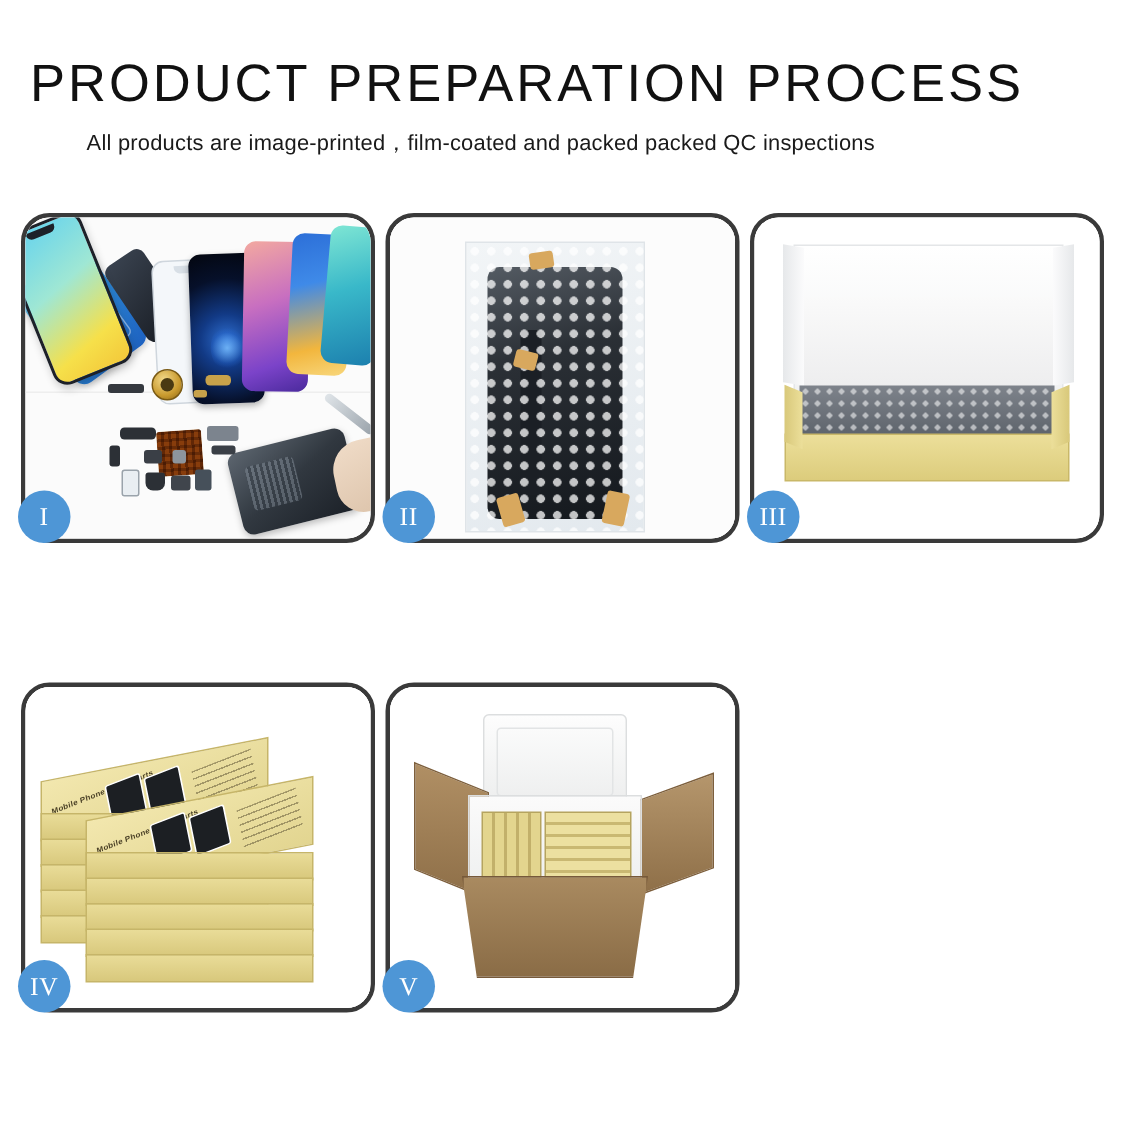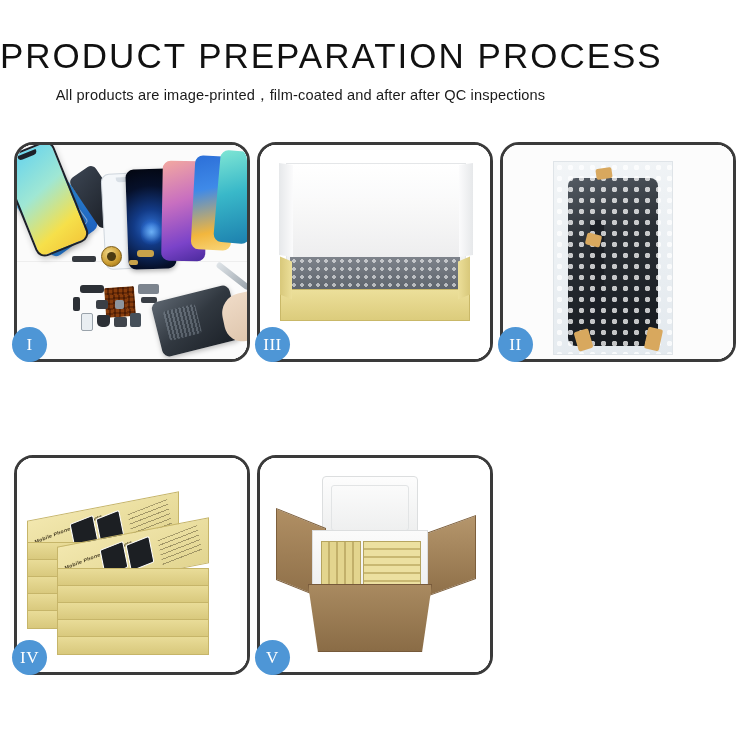--- a/index.html
+++ b/index.html
@@ -3,21 +3,21 @@
 <meta charset="utf-8">
 <style>
   html,body{margin:0;padding:0;}
   body{
     width:750px;height:750px;
     background:#ffffff;
     font-family:"Liberation Sans",sans-serif;
     overflow:hidden;
     position:relative;
   }
-  .page{width:601px;height:750px;position:relative;}
+  .page{width:601px;height:750px;position:relative;padding-left:20px;}
 
   
   .header{padding-top:38px;text-align:center;}
   .title{
     font-family:"Liberation Sans",sans-serif;
     font-size:35px;
     font-weight:400;
     letter-spacing:2.0px;
     color:#111111;
     line-height:1.05;
@@ -373,21 +373,21 @@
   .ctTab.a{left:42px;top:96px;width:14px;height:18px;}
   .ctTab.b{left:44px;top:158px;width:16px;height:16px;}
 </style>
 </head>
 <body>
 
 <div class="page">
 
   <div class="header">
     <div class="title">PRODUCT PREPARATION PROCESS</div>
-    <div class="subtitle">All products are image-printed，film-coated and after after QC inspections</div>
+    <div class="subtitle">All products are image-printed，film-coated and packed packed QC inspections</div>
   </div>
 
   <div class="grid">
 
     <div class="panel">
       <div class="panel-inner">
         <div class="p1">
           <div class="strip"></div>
           <div class="ph ph-film"></div>
           <div class="ph ph-dark"></div>
@@ -415,52 +415,52 @@
           <div class="prt m"></div>
           <div class="tweez"></div>
           <div class="hand"></div>
         </div>
       </div>
       <div class="badge">I</div>
     </div>
 
     <div class="panel">
       <div class="panel-inner">
+        <div class="p2">
+          <div class="bag">
+            <div class="lcd"></div>
+            <div class="flex"></div>
+            <div class="bubbles"></div>
+            <div class="tape t1"></div>
+            <div class="tape t2"></div>
+            <div class="tape t3"></div>
+            <div class="tape t4"></div>
+          </div>
+        </div>
+      </div>
+      <div class="badge">II</div>
+    </div>
+
+    <div class="panel">
+      <div class="panel-inner">
         <div class="p3">
           <div class="lid3">
             <div class="wing-l"></div>
             <div class="wing-r"></div>
             <div class="foam"></div>
           </div>
           <div class="tray3">
             <div class="inside"></div>
             <div class="front"></div>
             <div class="lip-l"></div>
             <div class="lip-r"></div>
           </div>
         </div>
       </div>
       <div class="badge">III</div>
-    </div>
-
-    <div class="panel">
-      <div class="panel-inner">
-        <div class="p2">
-          <div class="bag">
-            <div class="lcd"></div>
-            <div class="flex"></div>
-            <div class="bubbles"></div>
-            <div class="tape t1"></div>
-            <div class="tape t2"></div>
-            <div class="tape t3"></div>
-            <div class="tape t4"></div>
-          </div>
-        </div>
-      </div>
-      <div class="badge">II</div>
     </div>
 
     <div class="panel">
       <div class="panel-inner">
         <div class="p4">
           <div class="stackA" style="left:10px;top:48px;">
             <div class="topface" style="left:0;top:0;">
               <div class="lbl">Mobile Phone Spare Parts</div>
               <div class="scr s1"></div>
               <div class="scr s2"></div>

